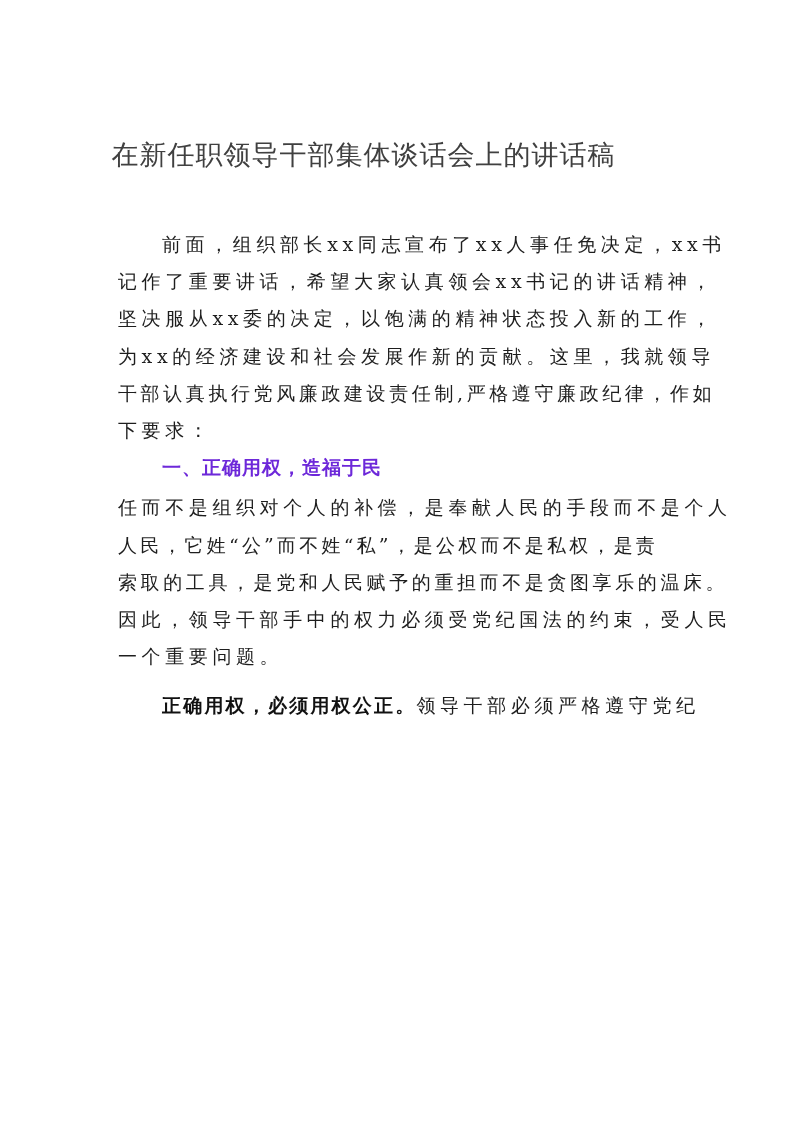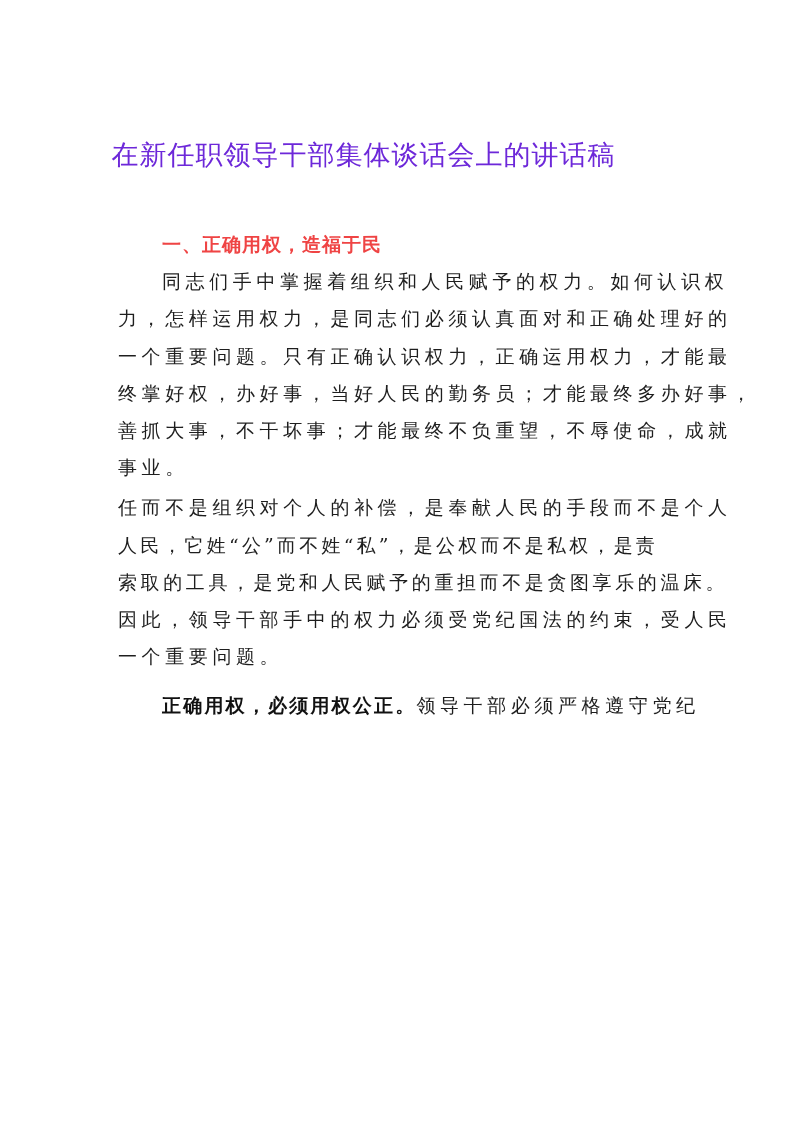--- a/index.html
+++ b/index.html
@@ -23,21 +23,21 @@
       background: #ffffff;
     }
     .title {
       position: absolute;
       top: 137px;
       left: 0;
       width: 727px;
       text-align: center;
       font-size: 27px;
       letter-spacing: 1px;
-      color: #6d28d9;
+      color: #404040;
       white-space: nowrap;
     }
     .body {
       position: absolute;
       top: 226px;
       left: 118px;
       width: 580px;
     }
     .line {
       height: 37.2px;
@@ -46,48 +46,48 @@
       letter-spacing: 4.6px;
       white-space: nowrap;
       color: #1e1e1e;
     }
     .indent { padding-left: 44px; }
     .heading {
       font-family: "DejaVu Sans", "Liberation Sans", sans-serif;
       font-weight: bold;
       letter-spacing: 1px;
       font-size: 19px;
-      color: #ef4444;
+      color: #6d28d9;
     }
     .bold-lead {
       font-weight: bold;
       color: #111;
       letter-spacing: 2.2px;
     }
   </style>
 </head>
 <body>
 
 <div class="page">
 
   <div class="title">在新任职领导干部集体谈话会上的讲话稿</div>
 
   <div class="body">
 
+    <div>
+      <div class="line indent">前面，组织部长xx同志宣布了xx人事任免决定，xx书</div>
+      <div class="line">记作了重要讲话，希望大家认真领会xx书记的讲话精神，</div>
+      <div class="line">坚决服从xx委的决定，以饱满的精神状态投入新的工作，</div>
+      <div class="line">为xx的经济建设和社会发展作新的贡献。这里，我就领导</div>
+      <div class="line" style="letter-spacing:3.6px">干部认真执行党风廉政建设责任制,严格遵守廉政纪律，作如</div>
+      <div class="line">下要求：</div>
+    </div>
 
     <div class="line indent heading">一、正确用权，造福于民</div>
 
-    <div>
-      <div class="line indent">同志们手中掌握着组织和人民赋予的权力。如何认识权</div>
-      <div class="line">力，怎样运用权力，是同志们必须认真面对和正确处理好的</div>
-      <div class="line">一个重要问题。只有正确认识权力，正确运用权力，才能最</div>
-      <div class="line">终掌好权，办好事，当好人民的勤务员；才能最终多办好事，</div>
-      <div class="line">善抓大事，不干坏事；才能最终不负重望，不辱使命，成就</div>
-      <div class="line">事业。</div>
-    </div>
 
     <div style="margin-top:3px">
       <div class="line">任而不是组织对个人的补偿，是奉献人民的手段而不是个人</div>
       <div class="line" style="letter-spacing:3.2px">人民，它姓“公”而不姓“私”，是公权而不是私权，是责</div>
       <div class="line" style="letter-spacing:3.6px">索取的工具，是党和人民赋予的重担而不是贪图享乐的温床。</div>
       <div class="line">因此，领导干部手中的权力必须受党纪国法的约束，受人民</div>
       <div class="line">一个重要问题。</div>
     </div>
 
     <div style="margin-top:12px">

